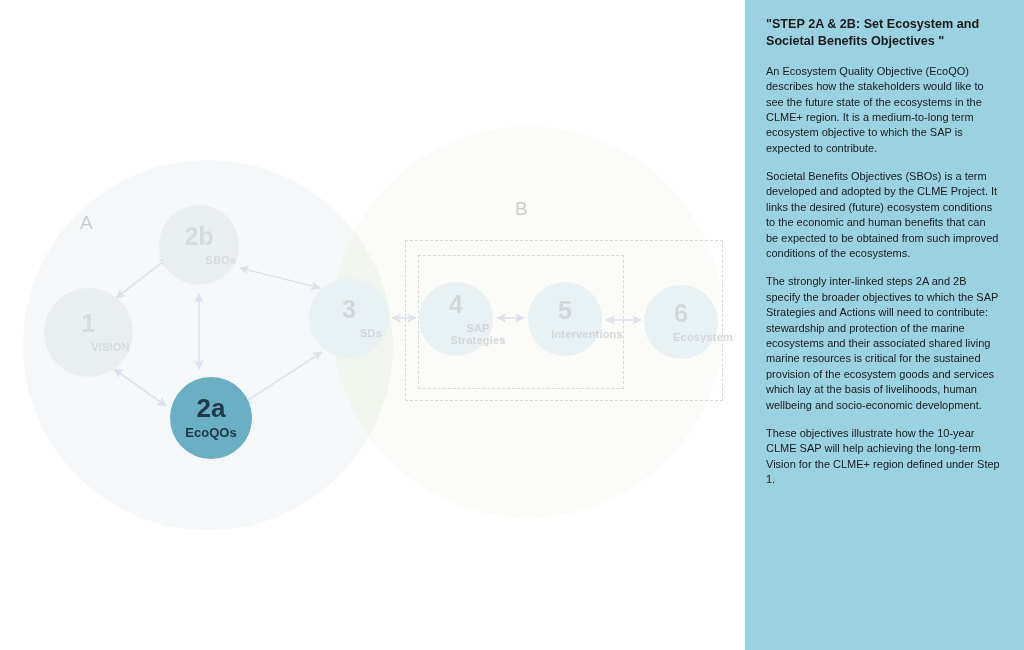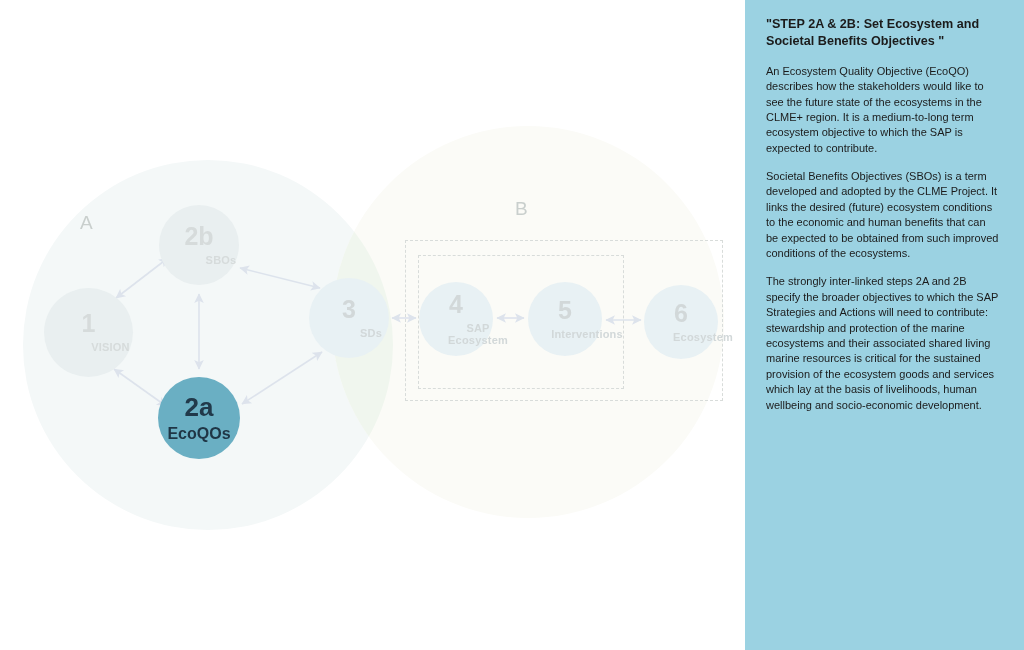--- a/index.html
+++ b/index.html
@@ -103,27 +103,27 @@
   
   .node.active {
     background: #6aafc3;
   }
   .node.active .node-num {
     color: #21394a;
     font-size: 26px;
   }
   .node.active .node-label {
     color: #1f3545;
-    font-size: 16px;
+    font-size: 13px;
   }
 
   
   #node-1  { left: 44px;  top: 288px; width: 89px; height: 89px; }
   #node-2b { left: 159px; top: 205px; width: 80px; height: 80px; }
-  #node-2a { left: 158px; top: 377px; width: 82px; height: 82px; justify-content: center; }
+  #node-2a { left: 170px; top: 377px; width: 82px; height: 82px; justify-content: center; }
   #node-3  { left: 309px; top: 278px; width: 80px; height: 80px; }
   #node-4  { left: 419px; top: 282px; width: 74px; height: 74px; }
   #node-5  { left: 528px; top: 282px; width: 74px; height: 74px; }
   #node-6  { left: 644px; top: 285px; width: 74px; height: 74px; }
 
   
   .dashed-box {
     position: absolute;
     border: 1.3px dashed #d8dcda;
     box-sizing: border-box;
@@ -233,35 +233,36 @@
       <span class="node-label">EcoQOs</span>
     </div>
 
     <div class="node inactive" id="node-3">
       <span class="node-num">3</span>
       <span class="node-label">SDs</span>
     </div>
 
     <div class="node inactive" id="node-4">
       <span class="node-num">4</span>
-      <span class="node-label">SAP Ecosystem</span>
+      <span class="node-label">SAP Strategies</span>
     </div>
 
     <div class="node inactive" id="node-5">
       <span class="node-num">5</span>
       <span class="node-label">Interventions</span>
     </div>
 
     <div class="node inactive" id="node-6">
       <span class="node-num">6</span>
       <span class="node-label">Ecosystem</span>
     </div>
 
   </div>
 
   <aside class="sidebar">
     <h1 class="sidebar-title">"STEP 2A &amp; 2B: Set Ecosystem and Societal Benefits Objectives "</h1>
     <p class="sidebar-para">An Ecosystem Quality Objective (EcoQO) describes how the stakeholders would like to see the future state of the ecosystems in the CLME+ region. It is a medium-to-long term ecosystem objective to which the SAP is expected to contribute.</p>
     <p class="sidebar-para">Societal Benefits Objectives (SBOs) is a term developed and adopted by the CLME Project. It links the desired (future) ecosystem conditions to the economic and human benefits that can be expected to be obtained from such improved conditions of the ecosystems.</p>
     <p class="sidebar-para">The strongly inter-linked steps 2A and 2B specify the broader objectives to which the SAP Strategies and Actions will need to contribute: stewardship and protection of the marine ecosystems and their associated shared living marine resources is critical for the sustained provision of the ecosystem goods and services which lay at the basis of livelihoods, human wellbeing and socio-economic development.</p>
+    <p class="sidebar-para">These objectives illustrate how the 10-year CLME SAP will help achieving the long-term Vision for the CLME+ region defined under Step 1.</p>
   </aside>
 
 </div>
 
 </body></html>

